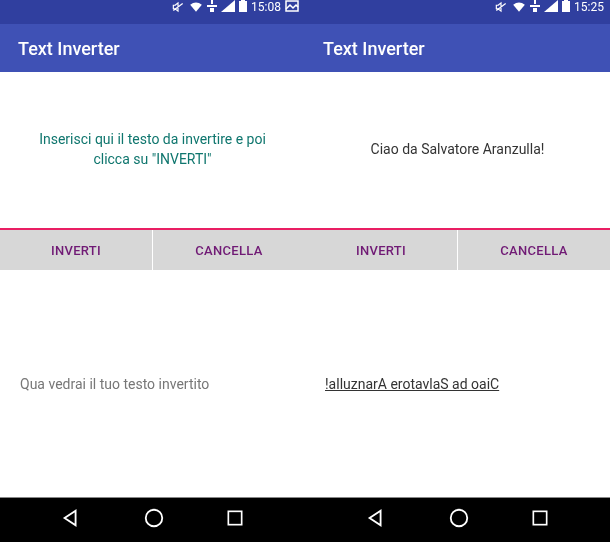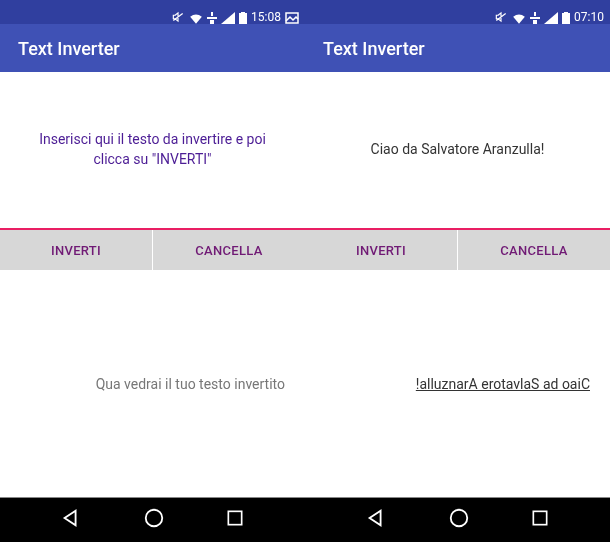--- a/index.html
+++ b/index.html
@@ -17,21 +17,21 @@
       flex-direction: column;
       background: #fff;
       position: relative;
     }
     .status-bar {
       background: #303F9F;
       color: #fff;
       height: 24px;
       display: flex;
       justify-content: flex-end;
-      align-items: flex-end;
+      align-items: flex-start;
       padding: 0 6px;
       gap: 4px;
       font-size: 12px;
     }
     .status-bar .icon-wrap {
       display: flex;
       align-items: center;
       gap: 3px;
     }
     .status-bar svg { display: inline-block; }
@@ -55,21 +55,21 @@
     .input-area {
       height: 158px;
       display: flex;
       align-items: center;
       justify-content: center;
       padding: 0 20px;
       border-bottom: 2px solid #E91E63;
     }
     .input-text {
       text-align: center;
-      color: #4c1d95;
+      color: #0f766e;
       font-size: 14px;
       line-height: 1.4;
     }
     .input-text.filled { color: #333; }
     .button-row {
       display: flex;
       height: 40px;
     }
     .btn {
       flex: 1;
@@ -81,21 +81,21 @@
       font-weight: 500;
       letter-spacing: 0.3px;
       font-family: inherit;
       cursor: pointer;
     }
     .btn:last-child { border-right: none; }
     .output-area {
       flex: 1;
       display: flex;
       align-items: center;
-      justify-content: flex-end;
+      justify-content: flex-start;
       padding: 0 20px;
       border-bottom: 1px solid #888;
     }
     .output-text {
       text-align: center;
       color: #777;
       font-size: 14px;
     }
     .output-text.filled { color: #333; text-decoration: underline; }
     .nav-bar {
@@ -195,21 +195,21 @@
         <svg width="14" height="12" viewBox="0 0 14 12" fill="#fff">
           <path d="M0 12 L14 12 L14 0 Z"></path>
         </svg>
       </span>
     <span class="icon-wrap">
         <svg width="8" height="12" viewBox="0 0 8 12" fill="#fff">
           <rect x="0" y="1" width="8" height="11"></rect>
           <rect x="2" y="0" width="4" height="1"></rect>
         </svg>
       </span>
-    <span>07:10</span>
+    <span>15:25</span>
   </div>
   <div class="app-bar">
     <span>Text Inverter</span>
   </div>
   <div class="content">
     <div class="input-area">
       <div class="input-text filled">Ciao da Salvatore Aranzulla!</div>
     </div>
     <div class="button-row">
       <button class="btn">INVERTI</button>

